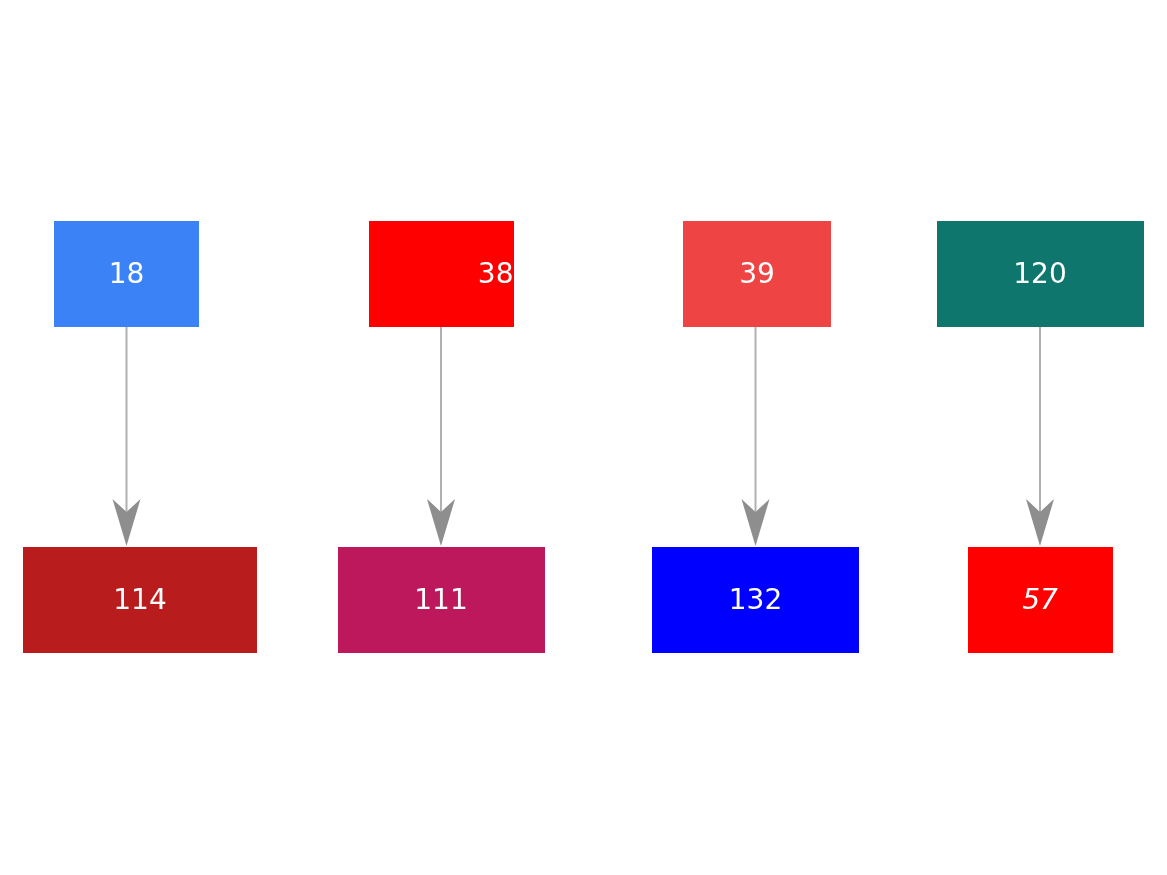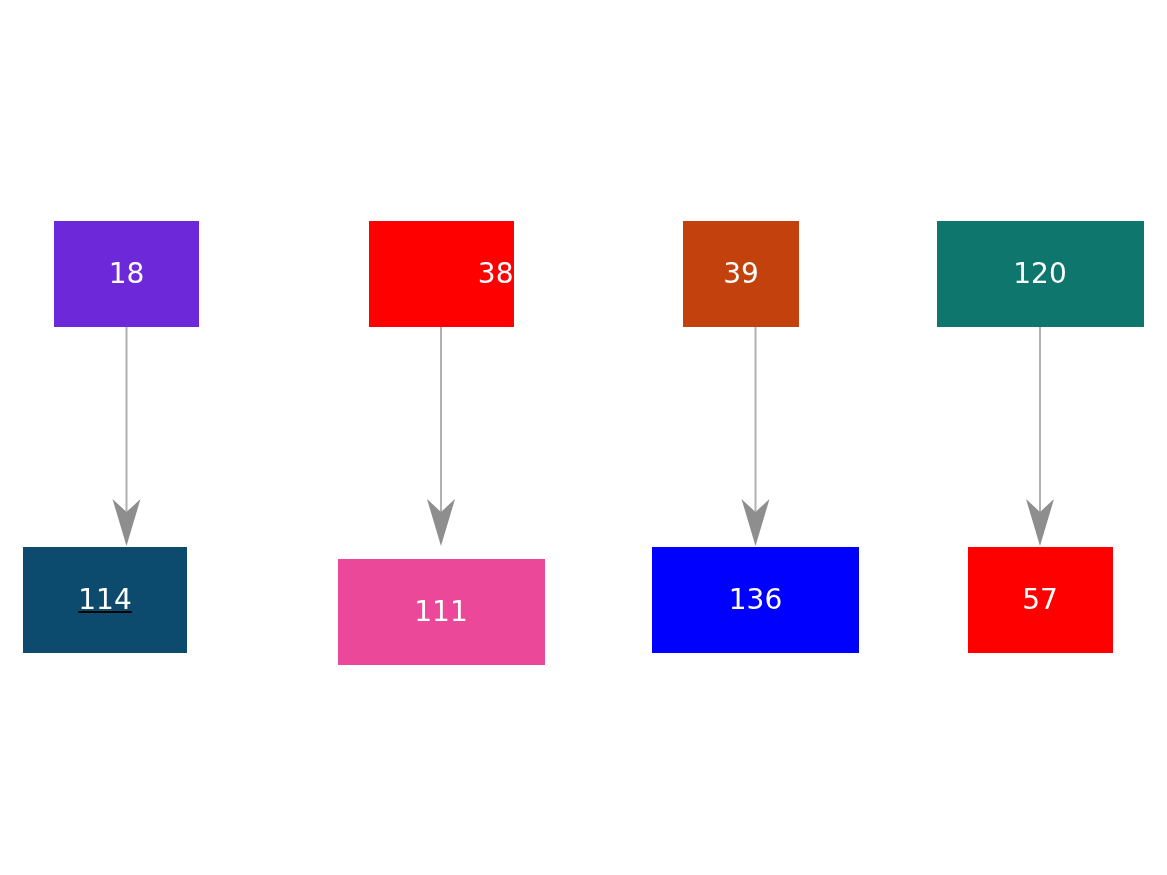--- a/index.html
+++ b/index.html
@@ -47,37 +47,37 @@
       </g>
       <g>
         <line x1="755.5" y1="327" x2="755.5" y2="512" stroke="#b0b0b0" stroke-width="2"></line>
         <polygon points="741.5,499 755.5,512 769.5,499 755.5,546" fill="#8e8e8e"></polygon>
       </g>
       <g>
         <line x1="1040" y1="327" x2="1040" y2="512" stroke="#b0b0b0" stroke-width="2"></line>
         <polygon points="1026,499 1040,512 1054,499 1040,546" fill="#8e8e8e"></polygon>
       </g>
     </svg>
-<div class="node" style="left: 54px; top: 221px; width: 145px; height: 106px; background: #6d28d9; text-align: right;">
+<div class="node" style="left: 54px; top: 221px; width: 145px; height: 106px; background: #3b82f6; text-align: right;">
       <span class="node-label">18</span>
     </div>
-    <div class="node" style="left: 23px; top: 547px; width: 164px; height: 106px; background: #0c4a6e; text-decoration: underline;">
+    <div class="node" style="left: 23px; top: 547px; width: 234px; height: 106px; background: #b91c1c;">
       <span class="node-label">114</span>
     </div>
     <div class="node" style="left: 368.5px; top: 221px; width: 145px; height: 106px; background: rgb(255, 0, 0); justify-content: flex-end;">
       <span class="node-label">38</span>
     </div>
-    <div class="node" style="left: 337.5px; top: 547px; width: 207px; height: 106px; background: #ec4899; margin-top: 12px;">
+    <div class="node" style="left: 337.5px; top: 547px; width: 207px; height: 106px; background: #be185d;">
       <span class="node-label">111</span>
     </div>
-    <div class="node" style="left: 683px; top: 221px; width: 116px; height: 106px; background: #c2410c;">
+    <div class="node" style="left: 683px; top: 221px; width: 148px; height: 106px; background: #ef4444;">
       <span class="node-label">39</span>
     </div>
     <div class="node" style="left: 652px; top: 547px; width: 207px; height: 106px; background: rgb(0, 0, 255);">
-      <span class="node-label">136</span>
+      <span class="node-label">132</span>
     </div>
     <div class="node" style="left: 936.5px; top: 221px; width: 207px; height: 106px; background: #0f766e;">
       <span class="node-label">120</span>
     </div>
-    <div class="node" style="left: 967.5px; top: 547px; width: 145px; height: 106px; background: rgb(255, 0, 0);">
+    <div class="node" style="left: 967.5px; top: 547px; width: 145px; height: 106px; background: rgb(255, 0, 0); font-style: italic;">
       <span class="node-label">57</span>
     </div>
   </div>
 
 </body></html>

